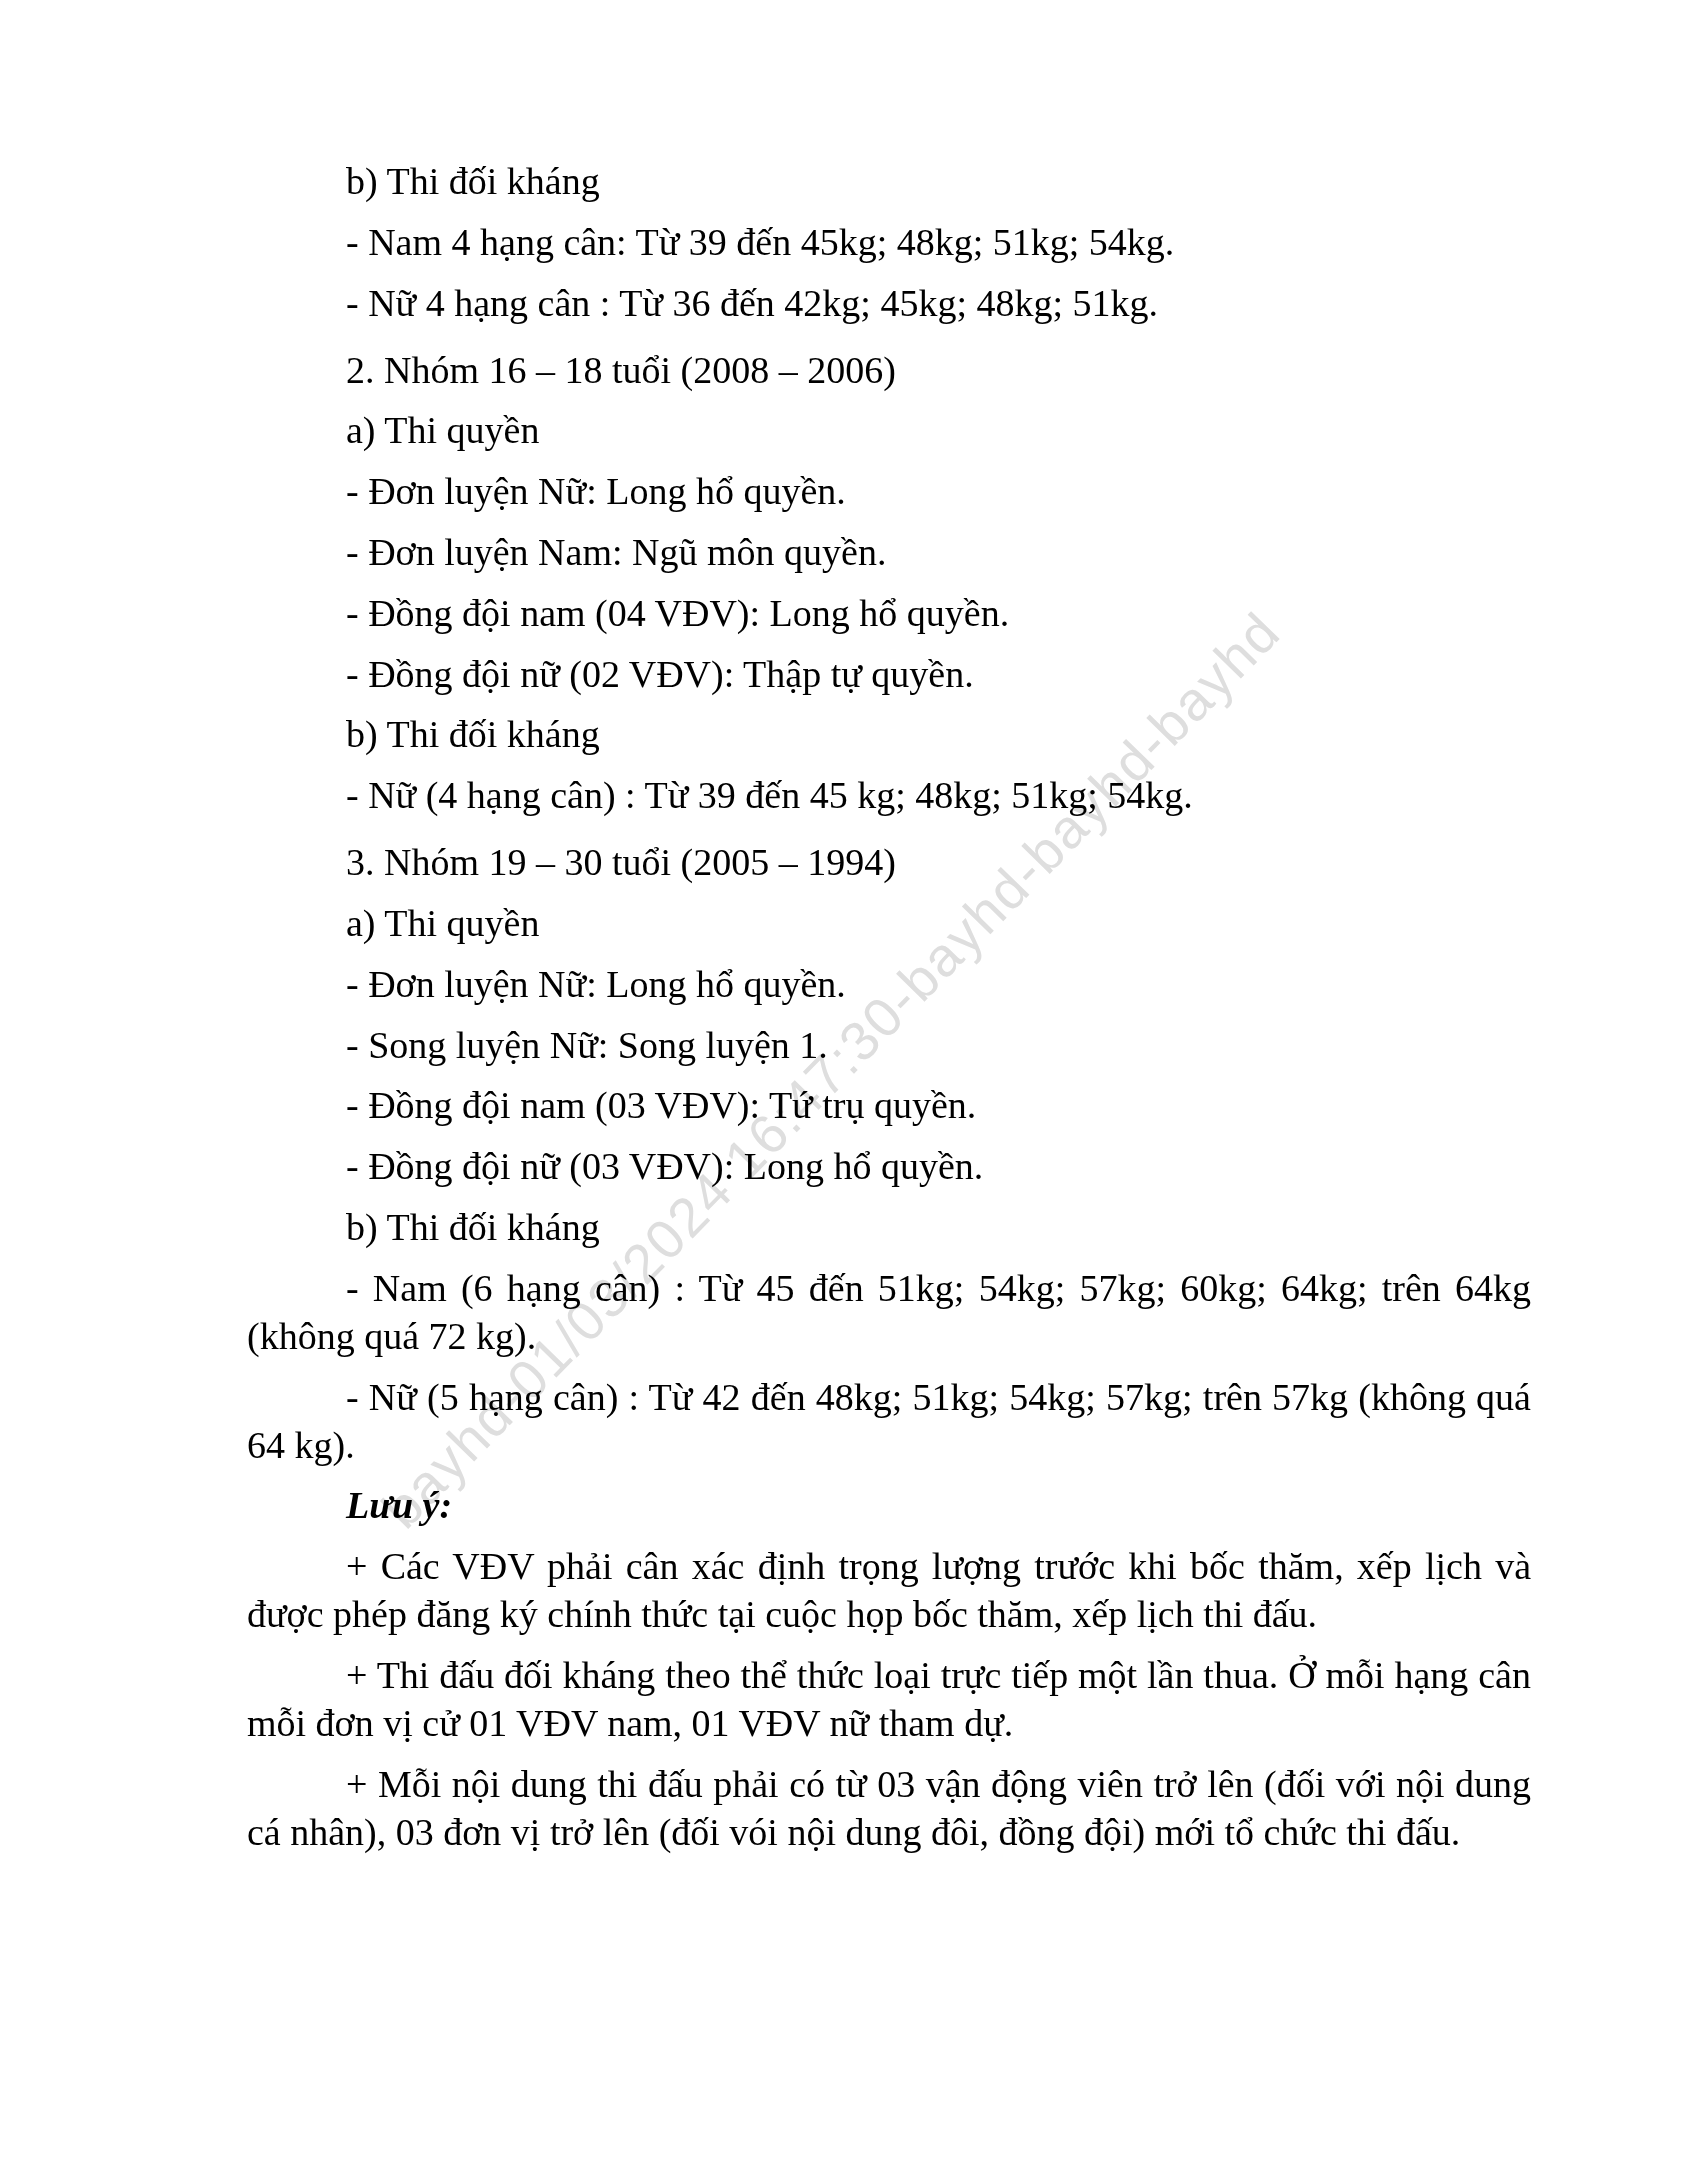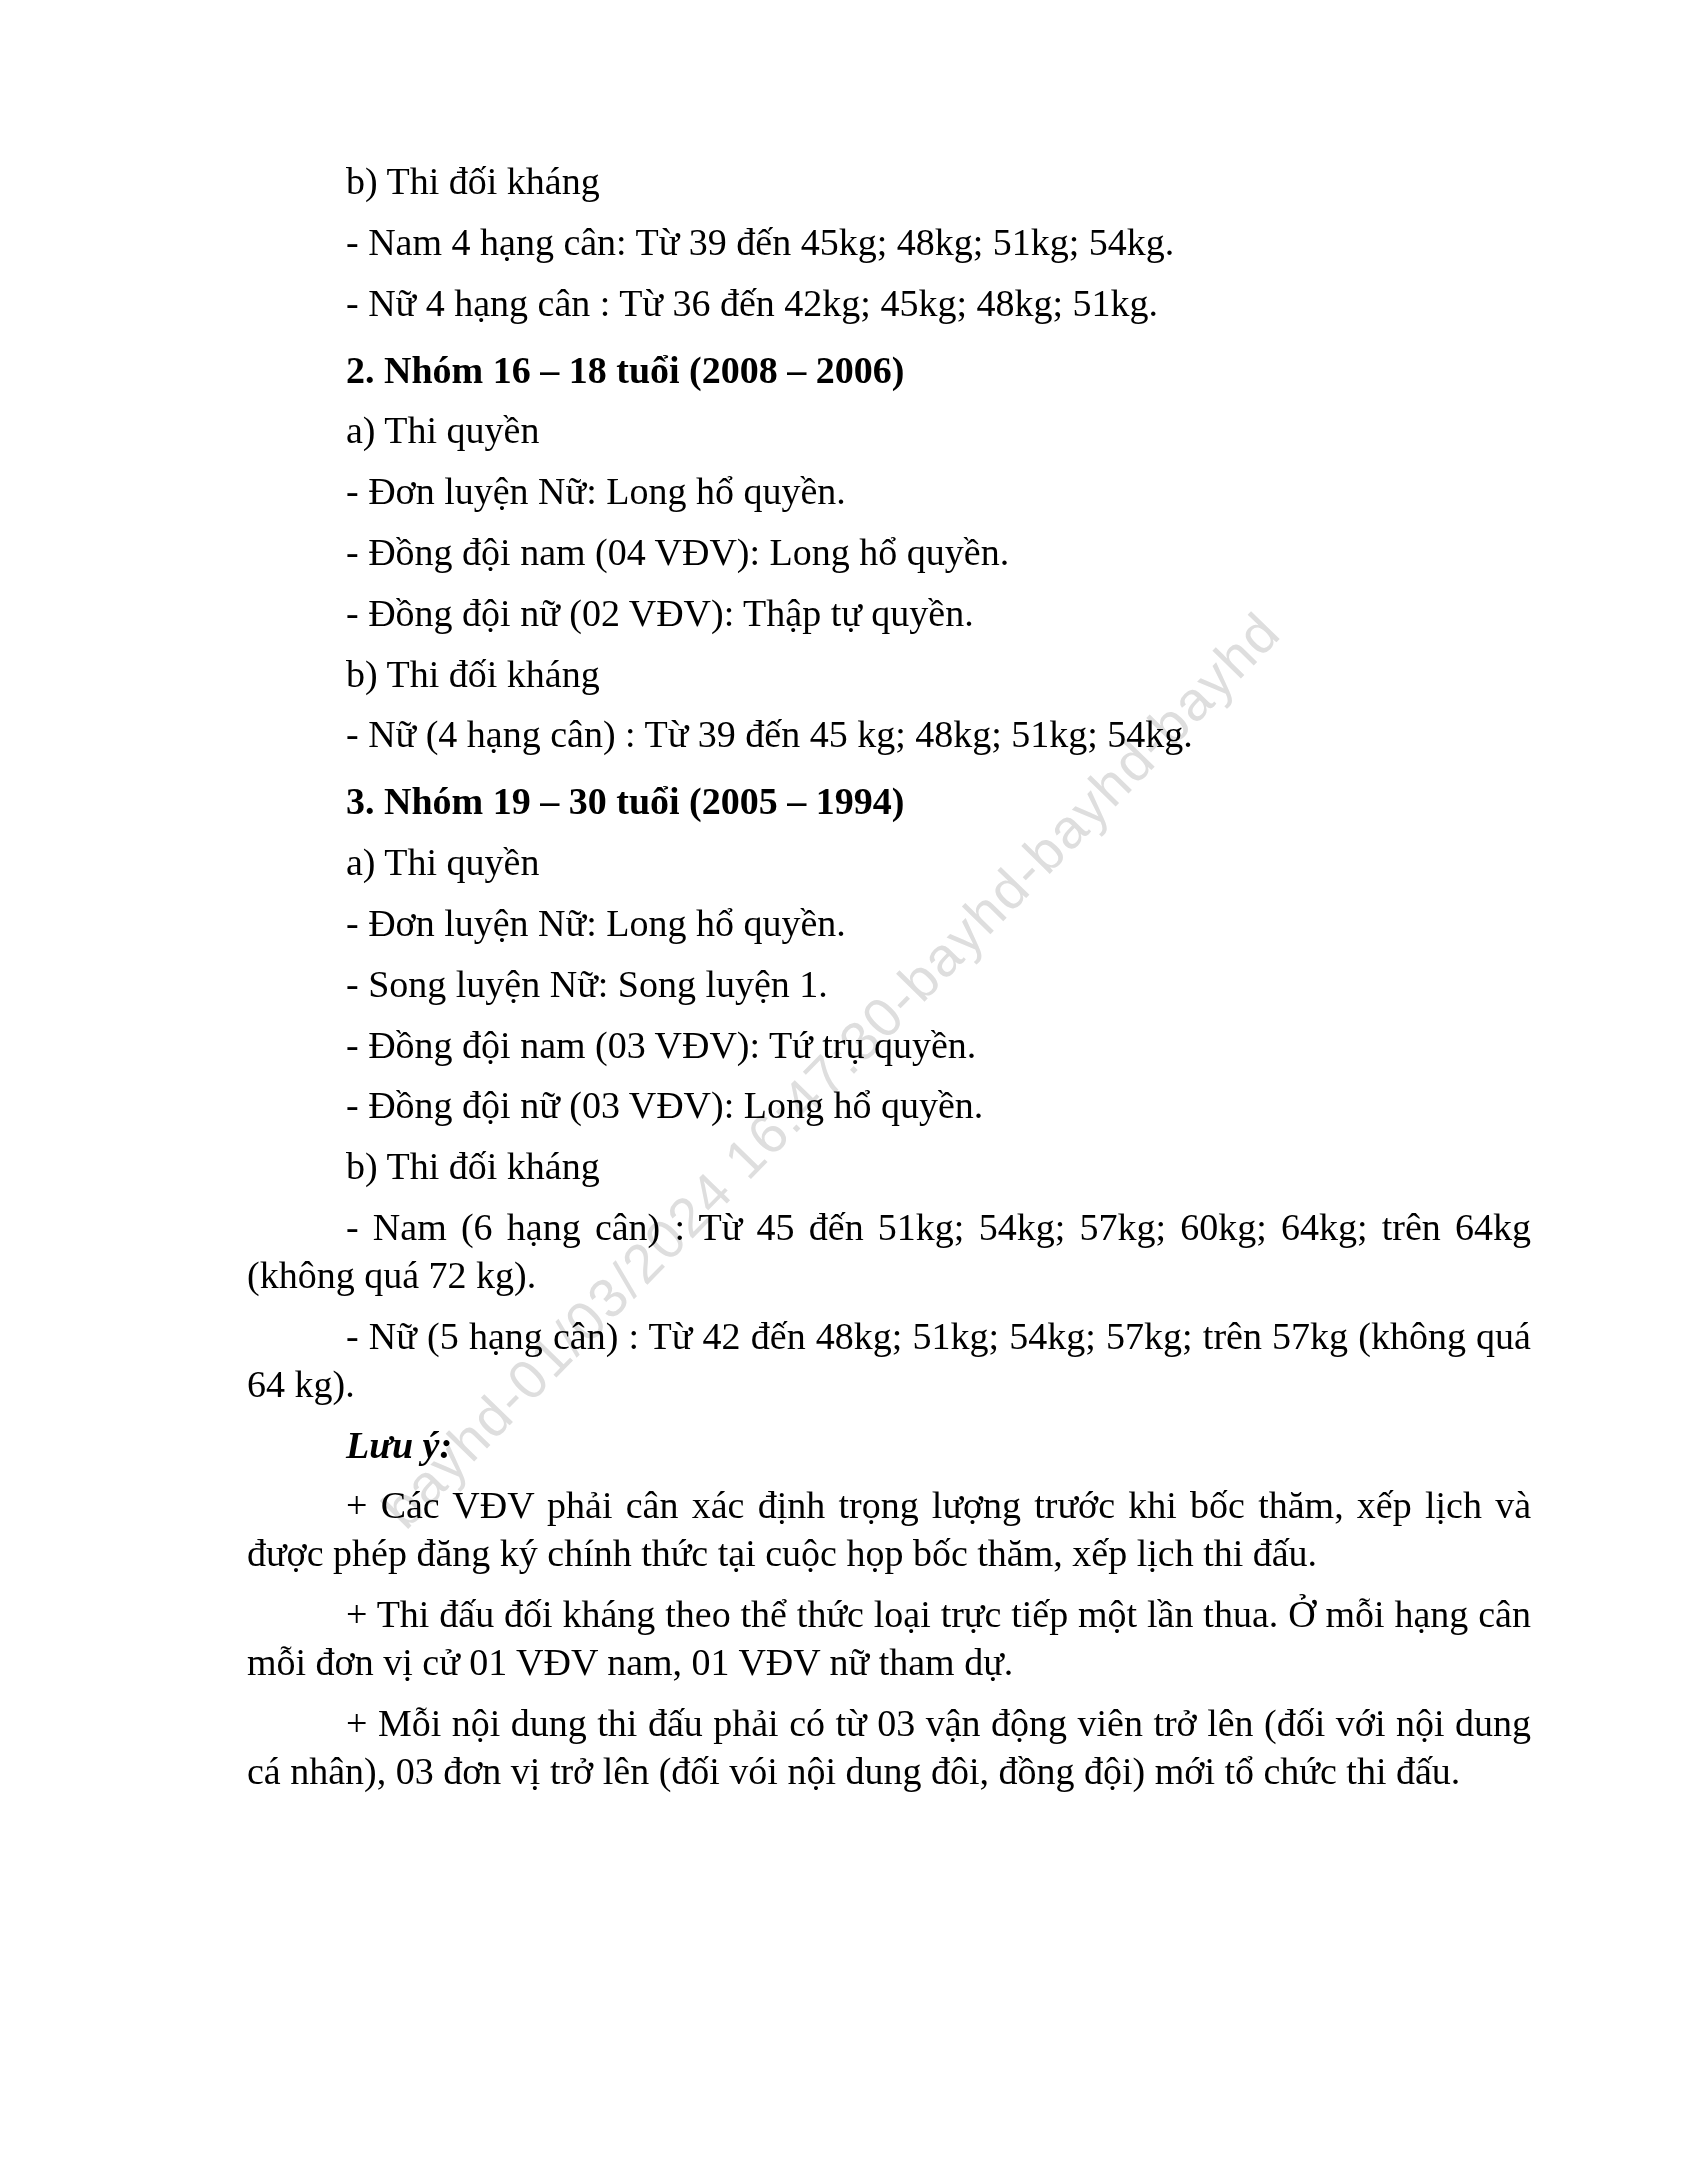--- a/index.html
+++ b/index.html
@@ -38,40 +38,41 @@
     z-index: 1;
   }
   .para {
     margin: 0 0 12.8px 0;
     font-size: 38px;
     line-height: 48px;
     text-indent: 99px;
     text-align: justify;
   }
   .para.bold {
-    font-weight: 700;
+    font-weight: 400;
     margin-top: 19px;
   }
   .para.bold-italic {
     font-weight: 700;
     font-style: italic;
   }
 </style>
 </head>
 <body>
 
 <div class="page" style="background: rgb(255, 255, 255); color: rgb(0, 0, 0);">
   <div class="watermark" style="color: rgb(222, 222, 222);">bayhd-01/03/2024 16:47:30-bayhd-bayhd-bayhd</div>
   <div class="content">
       <p class="para normal">b) Thi đối kháng</p>
       <p class="para normal">- Nam 4 hạng cân: Từ 39 đến 45kg; 48kg; 51kg; 54kg.</p>
       <p class="para normal">- Nữ 4 hạng cân : Từ 36 đến 42kg; 45kg; 48kg; 51kg.</p>
       <p class="para bold">2. Nhóm 16 – 18 tuổi (2008 – 2006)</p>
       <p class="para normal">a) Thi quyền</p>
       <p class="para normal">- Đơn luyện Nữ: Long hổ quyền.</p>
+      <p class="para normal">- Đơn luyện Nam: Ngũ môn quyền.</p>
       <p class="para normal">- Đồng đội nam (04 VĐV): Long hổ quyền.</p>
       <p class="para normal">- Đồng đội nữ (02 VĐV): Thập tự quyền.</p>
       <p class="para normal">b) Thi đối kháng</p>
       <p class="para normal">- Nữ (4 hạng cân) : Từ 39 đến 45 kg; 48kg; 51kg; 54kg.</p>
       <p class="para bold">3. Nhóm 19 – 30 tuổi (2005 – 1994)</p>
       <p class="para normal">a) Thi quyền</p>
       <p class="para normal">- Đơn luyện Nữ: Long hổ quyền.</p>
       <p class="para normal">- Song luyện Nữ: Song luyện 1.</p>
       <p class="para normal">- Đồng đội nam (03 VĐV): Tứ trụ quyền.</p>
       <p class="para normal">- Đồng đội nữ (03 VĐV): Long hổ quyền.</p>

